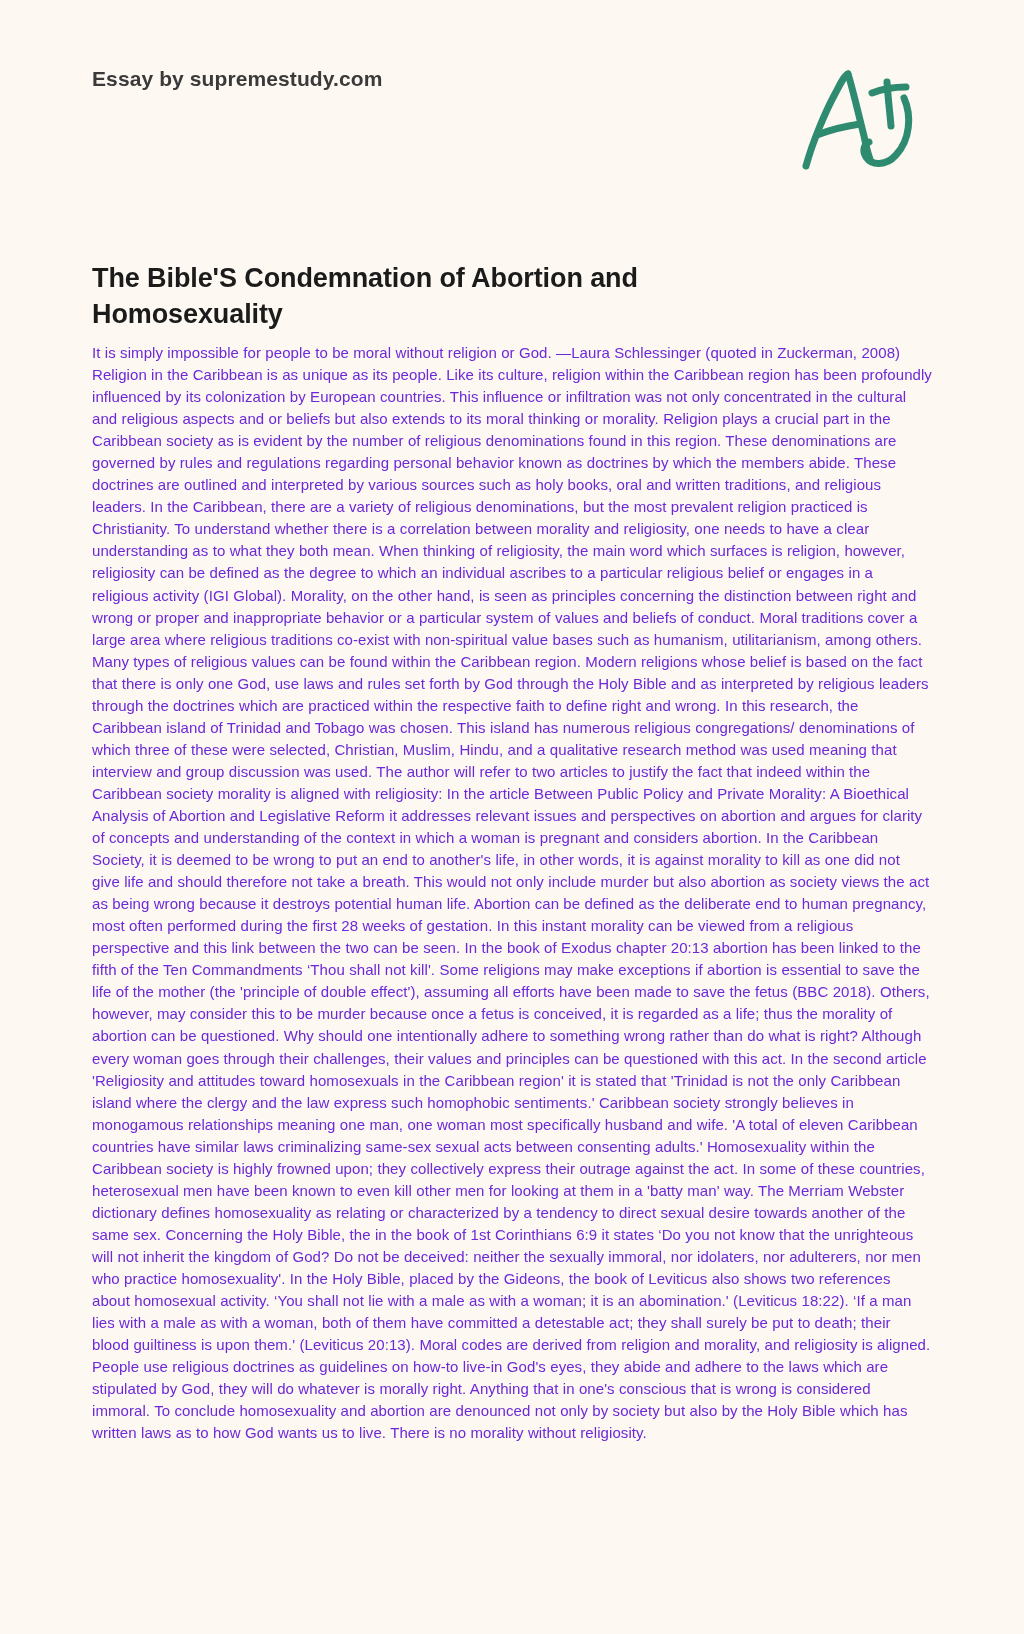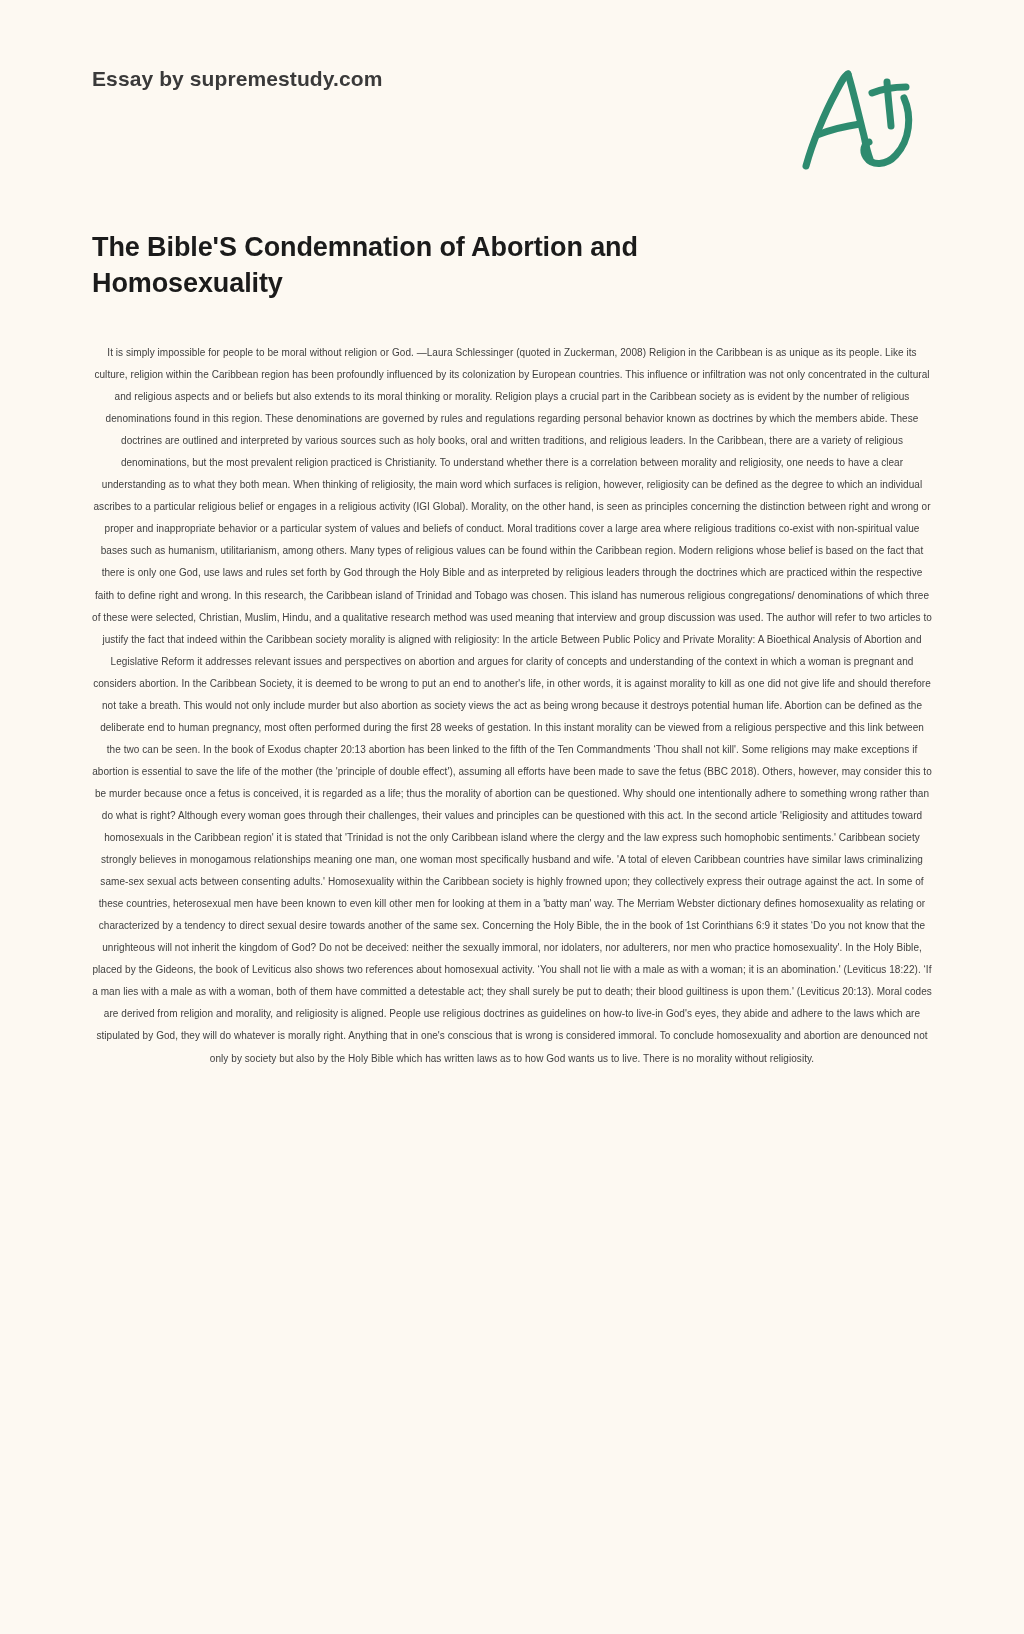--- a/index.html
+++ b/index.html
@@ -75,40 +75,40 @@
   .logo svg {
     display: block;
     width: 130px;
     height: 115px;
   }
 
   
   .doc-title {
     position: absolute;
     left: 92px;
-    top: 230px;
+    top: 261px;
     width: 680px;
     margin: 0;
     font-size: 27px;
     font-weight: bold;
     line-height: 1.32;
     color: #1b1b1b;
     letter-spacing: -0.1px;
   }
 
   
   .doc-body {
     position: absolute;
     left: 92px;
     top: 342px;
     width: 840px;
-    font-size: 10px;
+    font-size: 15px;
     line-height: 22.05px;
-    color: #404040;
-    text-align: center;
+    color: #6d28d9;
+    text-align: left;
     margin: 0;
     letter-spacing: 0.005em;
     word-spacing: 0.005em;
   }
 </style>
 </head>
 <body>
 
 <div class="page">
 

